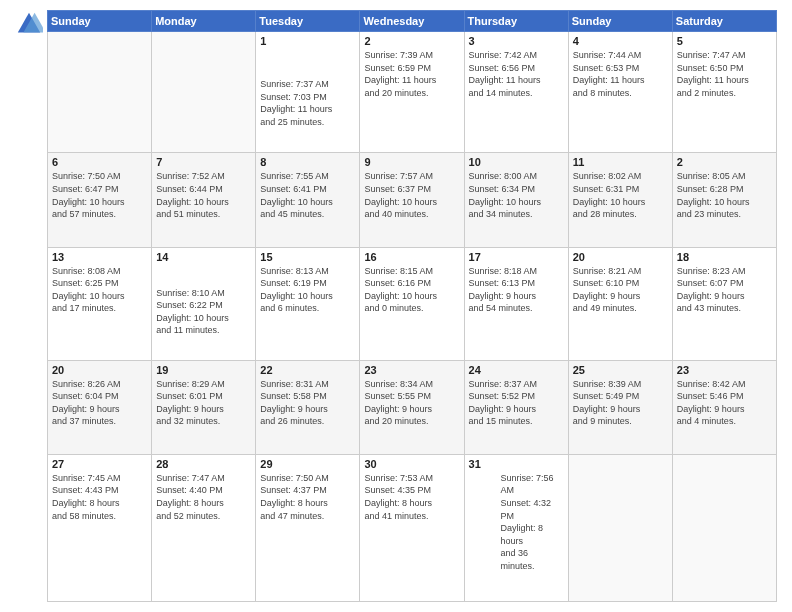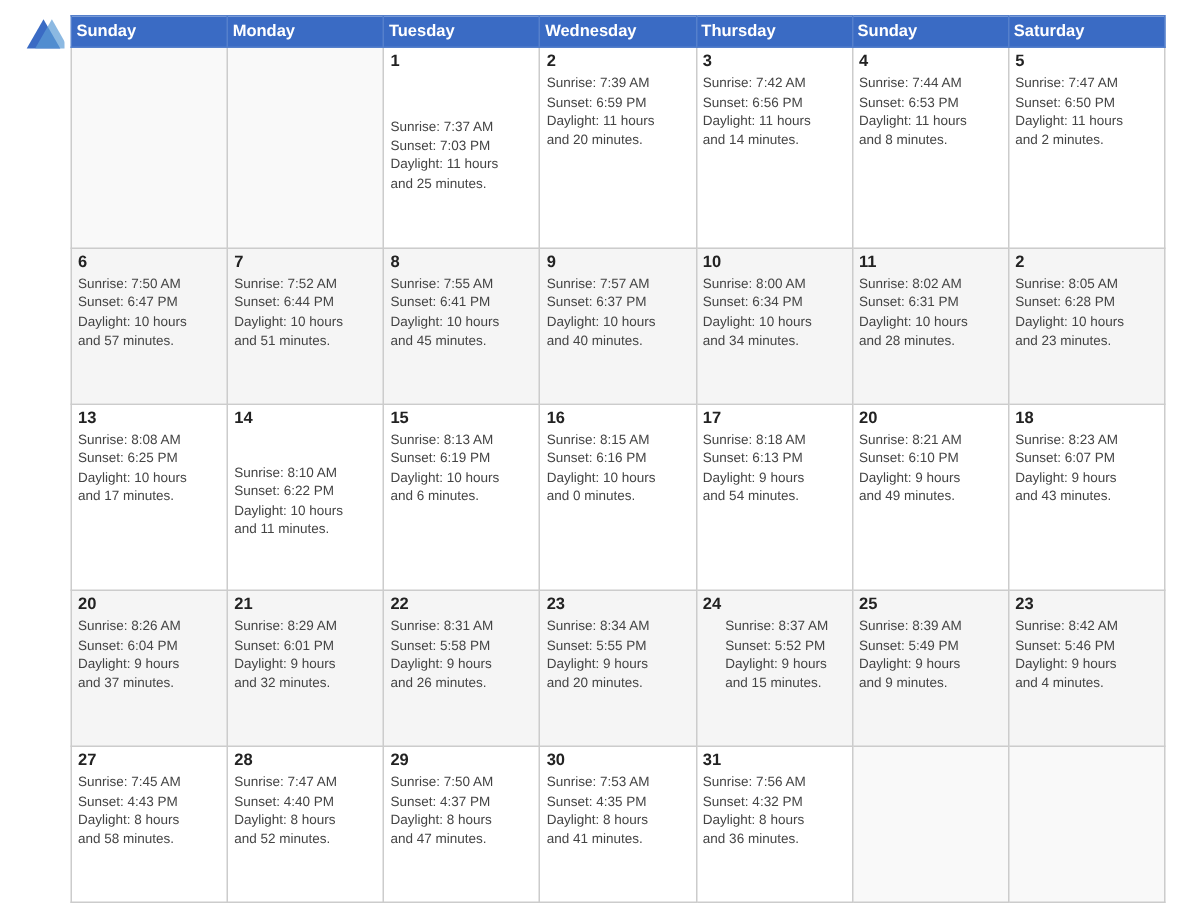--- a/index.html
+++ b/index.html
@@ -272,21 +272,21 @@
         </tr>
         <tr>
           <td>
             <span class="day-num">20</span>
             <div class="day-detail" style="white-space: pre-line;">Sunrise: 8:26 AM
 Sunset: 6:04 PM
 Daylight: 9 hours
 and 37 minutes.</div>
           </td>
           <td>
-            <span class="day-num">21</span>
+            <span class="day-num">19</span>
             <div class="day-detail" style="white-space: pre-line;">Sunrise: 8:29 AM
 Sunset: 6:01 PM
 Daylight: 9 hours
 and 32 minutes.</div>
           </td>
           <td>
             <span class="day-num">22</span>
             <div class="day-detail" style="white-space: pre-line;">Sunrise: 8:31 AM
 Sunset: 5:58 PM
 Daylight: 9 hours
@@ -294,21 +294,21 @@
           </td>
           <td>
             <span class="day-num">23</span>
             <div class="day-detail" style="white-space: pre-line;">Sunrise: 8:34 AM
 Sunset: 5:55 PM
 Daylight: 9 hours
 and 20 minutes.</div>
           </td>
           <td>
             <span class="day-num">24</span>
-            <div class="day-detail" style="white-space: pre-line; margin-left: 15px;">Sunrise: 8:37 AM
+            <div class="day-detail" style="white-space: pre-line;">Sunrise: 8:37 AM
 Sunset: 5:52 PM
 Daylight: 9 hours
 and 15 minutes.</div>
           </td>
           <td>
             <span class="day-num">25</span>
             <div class="day-detail" style="white-space: pre-line;">Sunrise: 8:39 AM
 Sunset: 5:49 PM
 Daylight: 9 hours
 and 9 minutes.</div>
@@ -345,21 +345,21 @@
           </td>
           <td>
             <span class="day-num">30</span>
             <div class="day-detail" style="white-space: pre-line;">Sunrise: 7:53 AM
 Sunset: 4:35 PM
 Daylight: 8 hours
 and 41 minutes.</div>
           </td>
           <td>
             <span class="day-num">31</span>
-            <div class="day-detail" style="white-space: pre-line;">Sunrise: 7:56 AM
+            <div class="day-detail" style="white-space: pre-line; margin-left: 32px;">Sunrise: 7:56 AM
 Sunset: 4:32 PM
 Daylight: 8 hours
 and 36 minutes.</div>
           </td>
           <td class="empty-cell"></td>
           <td class="empty-cell"></td>
         </tr>
       </tbody>
   </table>
 </div>

